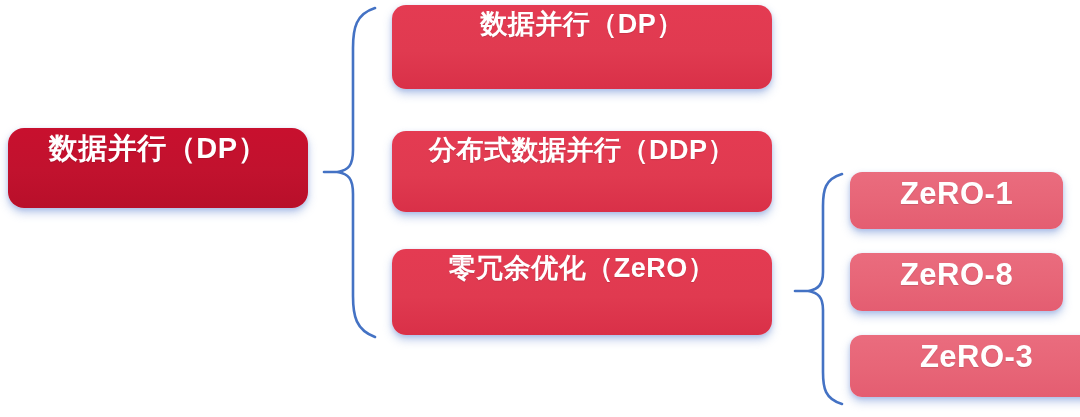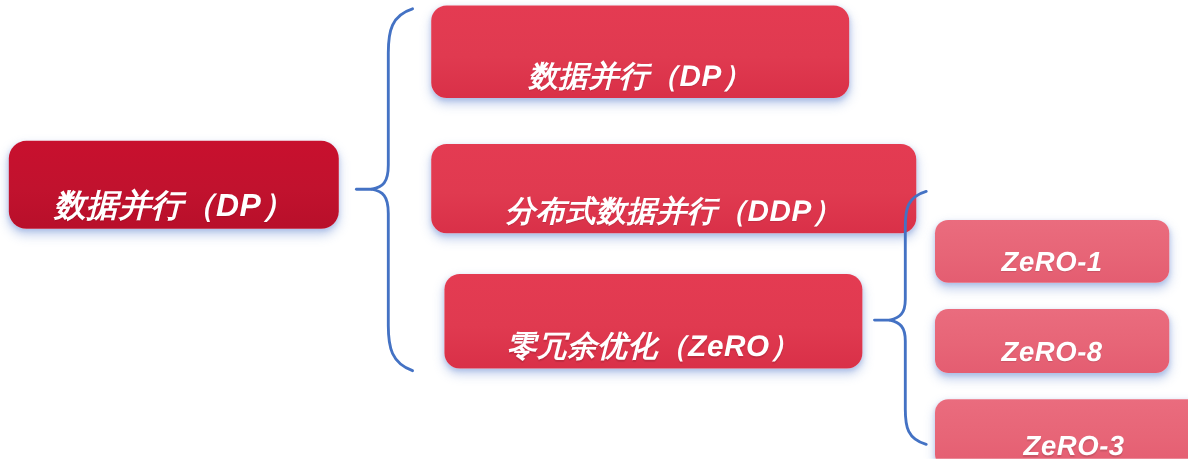--- a/index.html
+++ b/index.html
@@ -19,56 +19,54 @@
     position: absolute;
     left: 0; top: 0;
     width: 1080px;
     height: 417px;
   }
 
   
   .node {
     position: absolute;
     display: flex;
-    align-items: flex-end;
+    align-items: flex-start;
     justify-content: center;
     text-align: center;
     color: #ffffff;
     font-weight: bold;
     border-radius: 14px;
     box-sizing: border-box;
     padding: 4px 10px;
     line-height: 1.15;
     letter-spacing: 0.5px;
     box-shadow:
        0 5px 10px rgba(120,150,215,0.45),
        0 2px 4px rgba(120,150,215,0.35);
     text-shadow: 0 1px 1px rgba(0,0,0,0.12);
-    font-style: italic;
   }
 
   
   .node--root {
     background: linear-gradient(180deg, #c8102e 0%, #c1122e 55%, #b80f2a 100%);
     border-radius: 16px;
     font-size: 29px;
   }
 
   
   .node--branch {
     background: linear-gradient(180deg, #e43b52 0%, #e03a50 55%, #d93048 100%);
     font-size: 27px;
   }
 
   
   .node--leaf {
     background: linear-gradient(180deg, #ea6c7e 0%, #e76577 55%, #e45d71 100%);
-    font-size: 25px;
+    font-size: 31px;
     border-radius: 12px;
-    margin-top: 28px;
   }
 
   .brace-svg {
     position: absolute;
     overflow: visible;
     pointer-events: none;
   }
 </style>
 </head>
 <body>
@@ -87,25 +85,25 @@
              C 28 174, 33 178, 33 194
              L 33 296
              C 33 316, 36 330, 55 337" fill="none" stroke="#4472c4" stroke-width="2.6" stroke-linecap="round" stroke-linejoin="round"></path>
     <path d="M 4 172 L 18 172" fill="none" stroke="#4472c4" stroke-width="2.6" stroke-linecap="round"></path>
   </svg>
 
   <div class="node node--branch" style="left:392px; top:5px; width:380px; height:84px;">
     <span>数据并行（DP）</span>
   </div>
 
-  <div class="node node--branch" style="left:392px; top:131px; width:441px; height:81px;">
+  <div class="node node--branch" style="left:392px; top:131px; width:380px; height:81px;">
     <span>分布式数据并行（DDP）</span>
   </div>
 
-  <div class="node node--branch" style="left:404px; top:249px; width:380px; height:86px;">
+  <div class="node node--branch" style="left:392px; top:249px; width:380px; height:86px;">
     <span>零冗余优化（ZeRO）</span>
   </div>
 
   <svg class="brace-svg" style="left:790px; top:168px;" width="60" height="240" viewBox="0 0 60 240">
     <path d="M 52 6
              C 35 11, 33 22, 33 38
              L 33 104
              C 33 117, 28 121, 19 123
              C 28 125, 33 129, 33 142
              L 33 204

